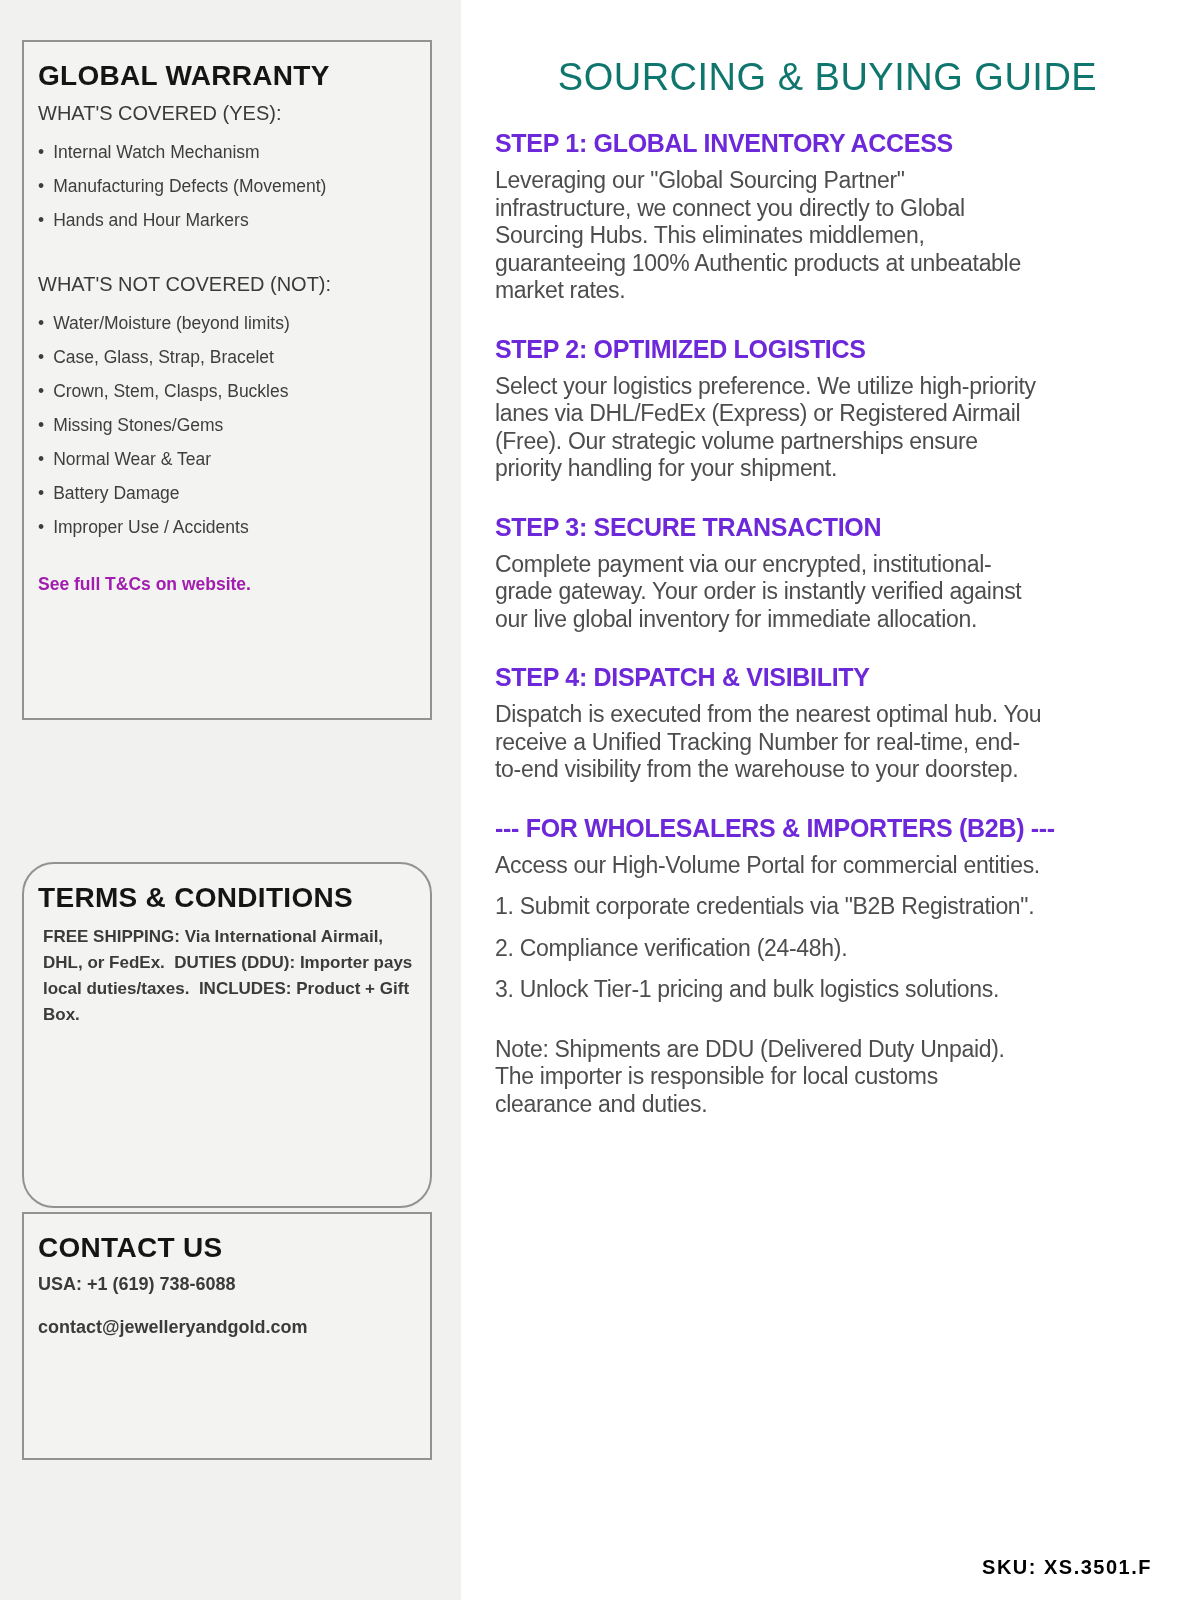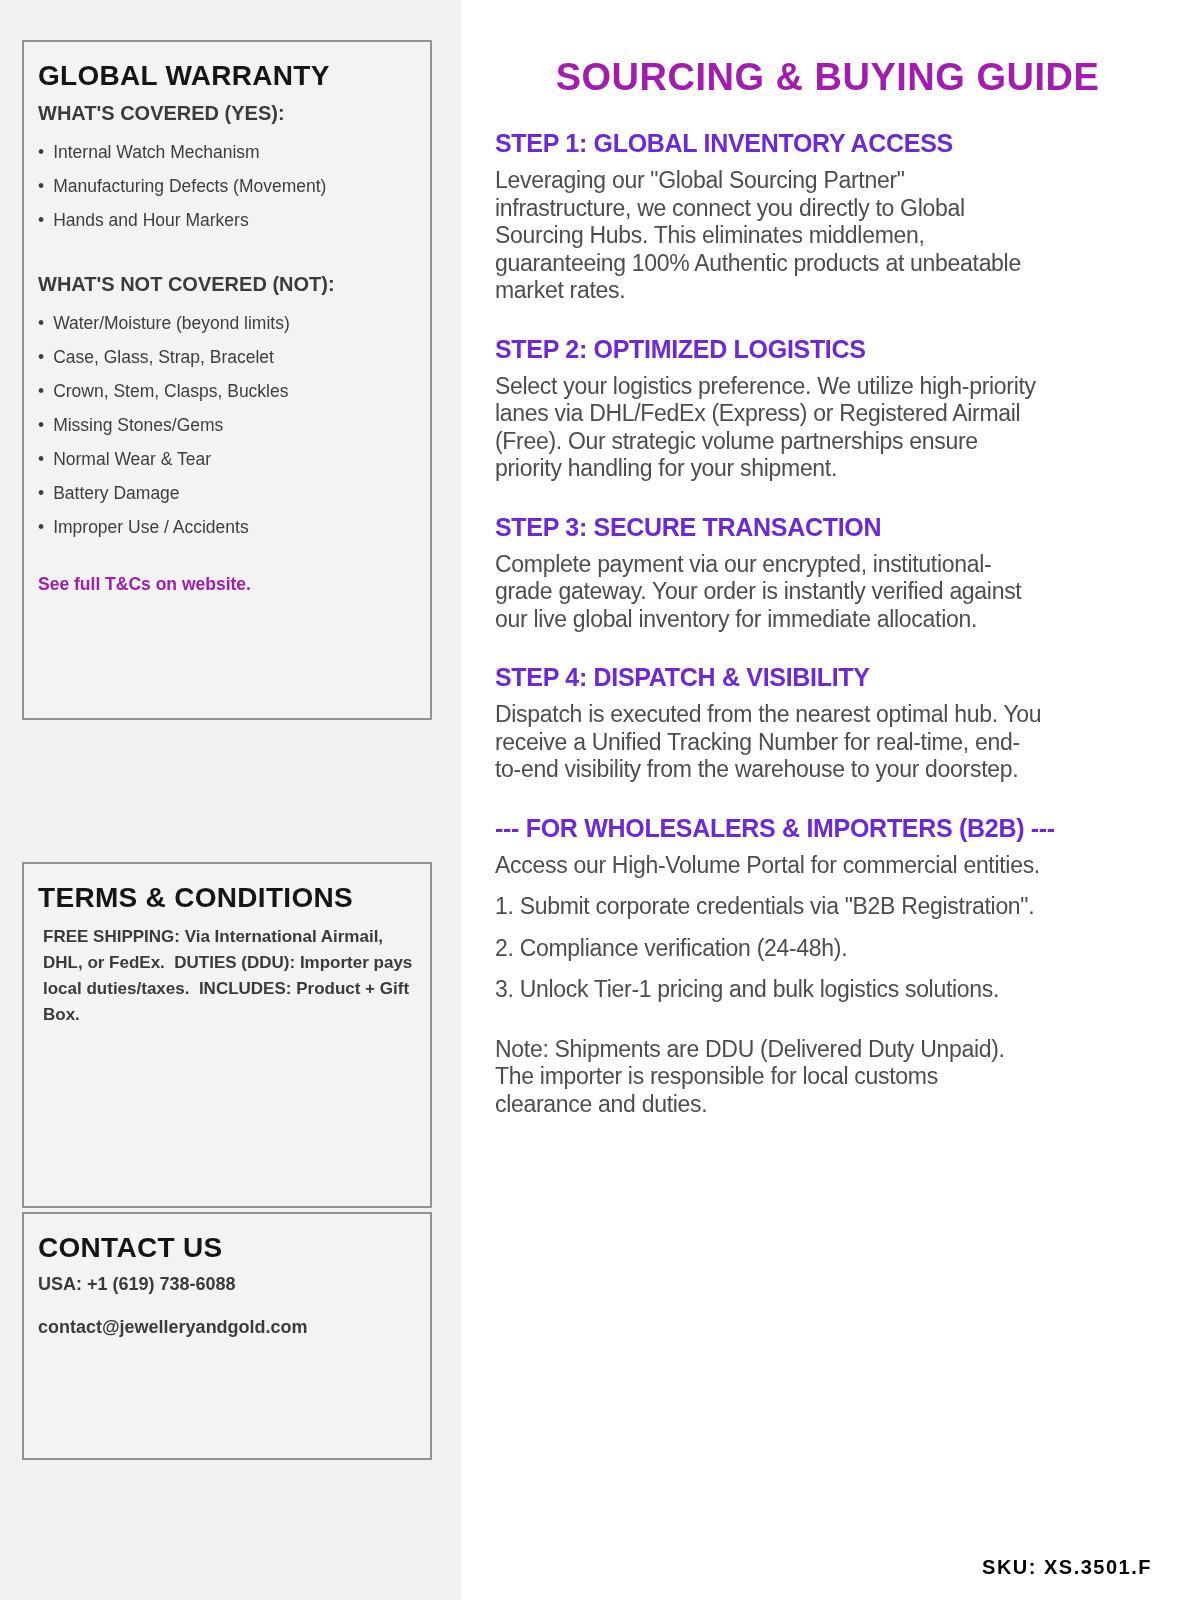--- a/index.html
+++ b/index.html
@@ -17,28 +17,28 @@
     width: 461px; height: 1600px;
     background: #f1f1ef;
   }
   .panel {
     position: absolute; left: 22px; width: 410px;
     border: 2px solid #929292;
     background: #f3f3f1;
     padding: 18px 14px;
   }
   #panel-warranty { top: 40px;  height: 680px; }
-  #panel-terms    { top: 862px; height: 346px; }
+  #panel-terms    { top: 862px; height: 346px; border-radius: 32px; }
   #panel-contact  { top: 1212px; height: 248px; }
   .panel-title {
     font-size: 28px; font-weight: bold; color: #151515;
     margin: 0 0 10px 0; letter-spacing: 0.3px;
   }
   .sub-heading {
-    font-size: 20px; font-weight: bold; color: #3b3b3b;
+    font-size: 20px; font-weight: normal; color: #3b3b3b;
     margin: 4px 0 10px 0;
   }
   .sub-heading.second { margin-top: 36px; }
   ul.bullets { list-style: none; margin: 0; padding: 0; }
   ul.bullets li {
     font-size: 17.5px; font-weight: normal; color: #3e3e3e;
     line-height: 34px; white-space: nowrap;
   }
   .dot { margin-right: 9px; }
   .footnote {
@@ -55,21 +55,21 @@
     margin: 6px 0 22px 0;
   }
   
   .main {
     position: absolute; left: 461px; top: 0;
     width: 739px; height: 1600px;
     padding: 56px 40px 0 34px;
   }
   .main-title {
     text-align: center;
-    font-size: 38px; font-weight: bold; color: #a21caf;
+    font-size: 38px; font-weight: normal; color: #0f766e;
     margin: 0 0 20px 0; letter-spacing: 0.5px;
   }
   .section-heading {
     font-size: 25px; font-weight: bold; color: #6d28d9;
     margin: 30px 0 9px 0; letter-spacing: -0.3px;
   }
   .body-text {
     font-size: 23px; color: #4d4d4d;
     line-height: 27.5px; margin: 0 0 14px 0;
     max-width: 548px; letter-spacing: -0.3px;

